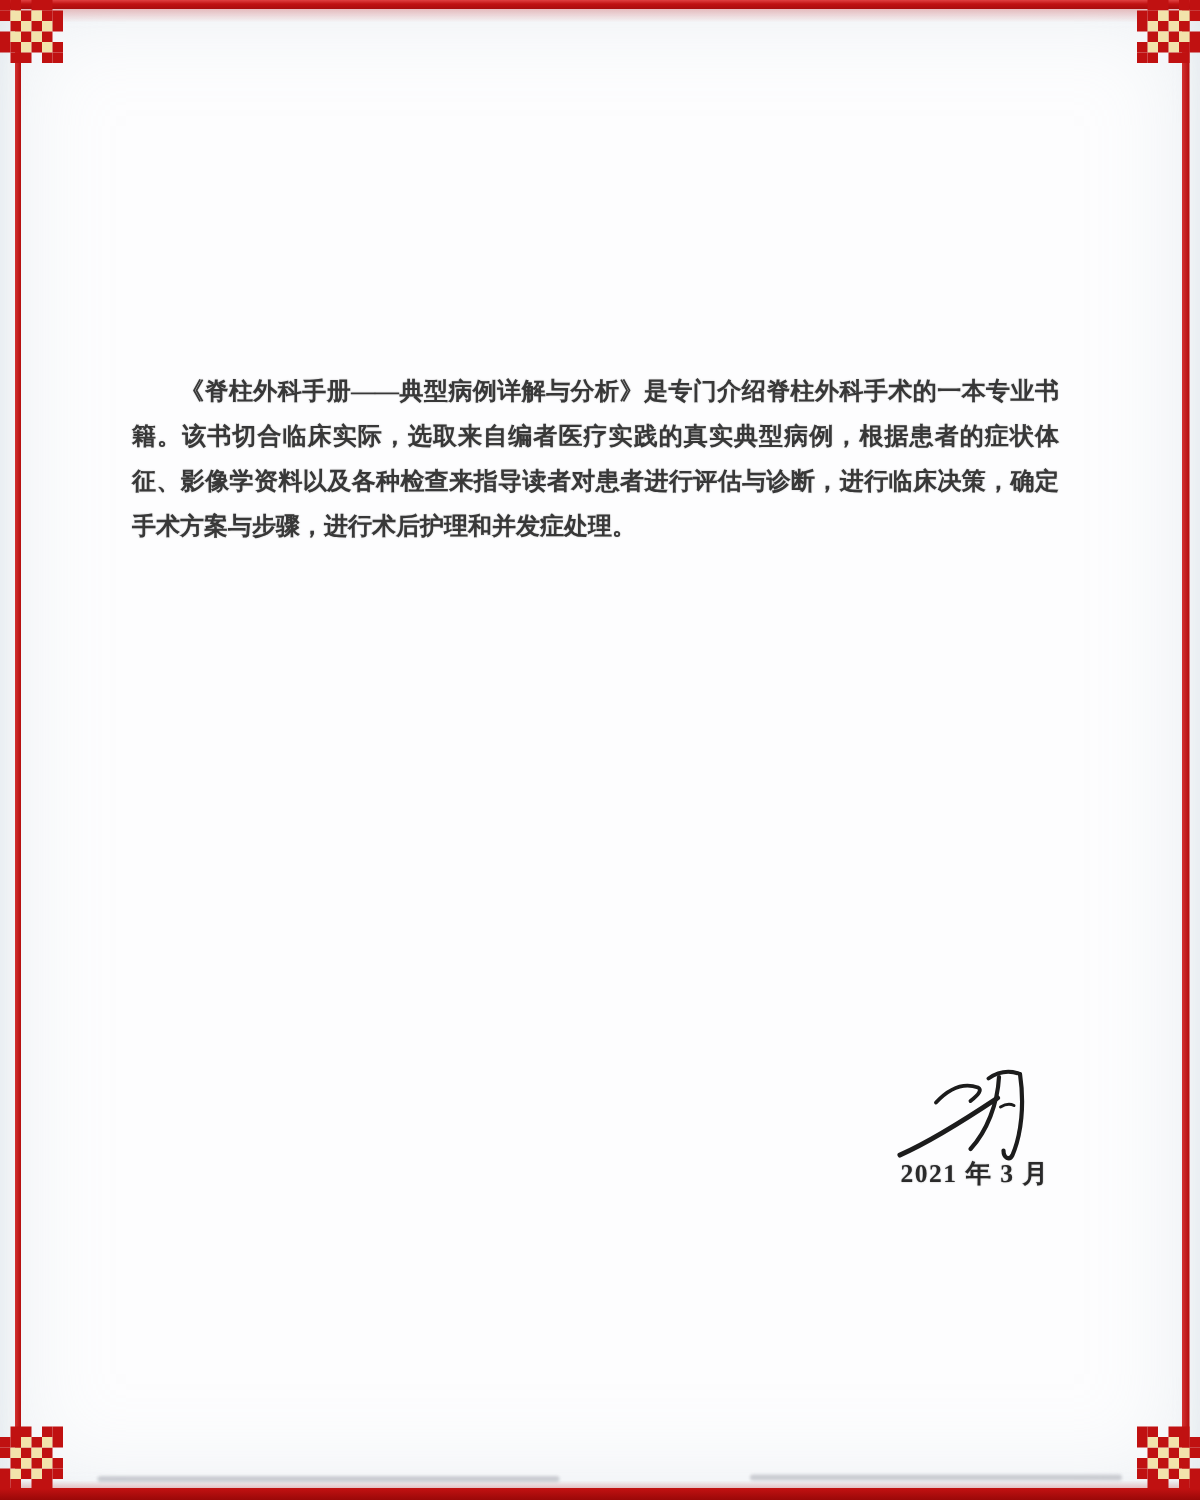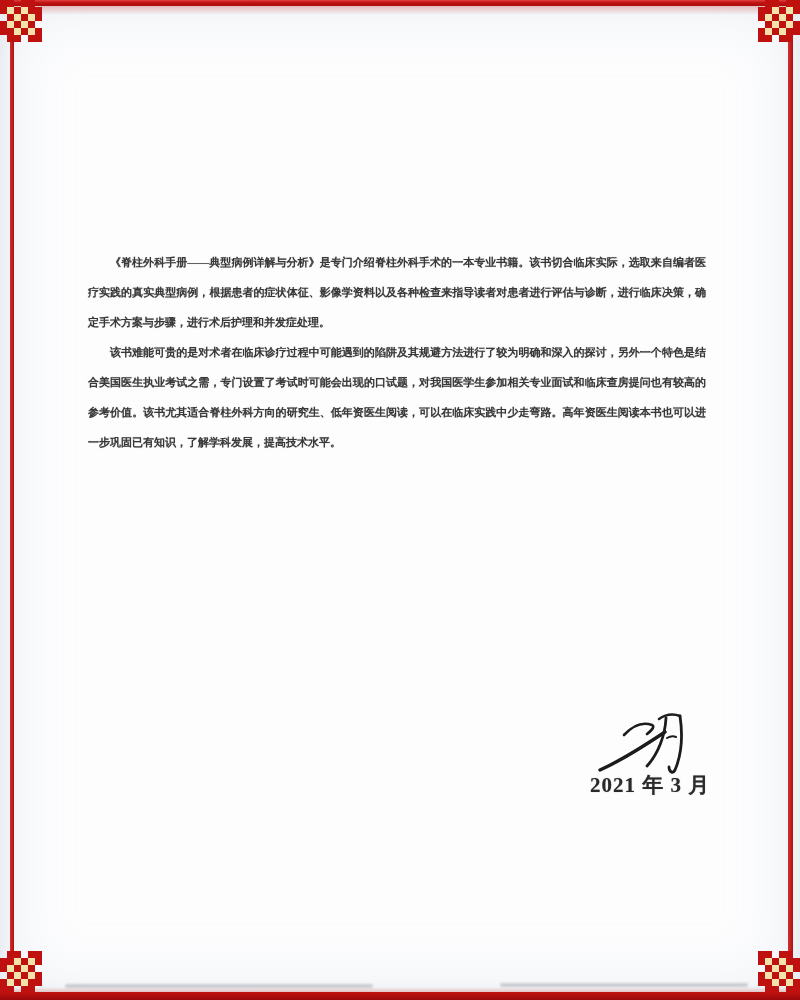--- a/index.html
+++ b/index.html
@@ -53,34 +53,34 @@
   .knot-br { bottom: 7px; right: 0; transform: scale(-1,-1); }
 
   
   .title {
     position: absolute; top: 128px; left: 90px;
     font-size: 34px; font-weight: 700; letter-spacing: 6px; color: #1f1f1f;
     text-shadow: 0 0 1px rgba(30,30,30,0.55);
   }
   .content {
     position: absolute; top: 247px; left: 88px; width: 618px;
-    font-size: 11px; line-height: 30px; color: #383838;
+    font-size: 16px; line-height: 30px; color: #383838;
     text-align: justify; text-justify: inter-ideograph;
     font-weight: 600;
     text-shadow: 0 0 1px rgba(70,70,70,0.40);
   }
   .content p { text-indent: 2em; }
 
   .signature {
     position: absolute; top: 704px; left: 588px; width: 120px; height: 72px;
   }
   .signature svg { width: 100%; height: 100%; }
   .date {
     position: absolute; top: 771px; left: 586px; width: 128px;
-    text-align: center; font-size: 21px; font-weight: 700;
+    text-align: center; font-size: 17px; font-weight: 700;
     letter-spacing: 1px; color: #2a2a2a;
     text-shadow: 0 0 1px rgba(40,40,40,0.45);
   }
 
   
   .smudge {
     position: absolute; height: 4px; border-radius: 2px;
     background: rgba(125,128,140,0.35); filter: blur(1.2px);
   }
   .smudge-a { top: 984px; left: 65px;  width: 308px; }
@@ -221,21 +221,20 @@
       <i style="left: 35px; top: 28px; background: rgb(192, 17, 17);"></i>
       <i style="left: 7px; top: 35px; background: rgb(192, 17, 17);"></i>
       <i style="left: 14px; top: 35px; background: rgb(192, 17, 17);"></i>
       <i style="left: 28px; top: 35px; background: rgb(192, 17, 17);"></i>
       <i style="left: 35px; top: 35px; background: rgb(192, 17, 17);"></i>
     </div>
 
 
   <div class="content">
     <p>《脊柱外科手册——典型病例详解与分析》是专门介绍脊柱外科手术的一本专业书籍。该书切合临床实际，选取来自编者医疗实践的真实典型病例，根据患者的症状体征、影像学资料以及各种检查来指导读者对患者进行评估与诊断，进行临床决策，确定手术方案与步骤，进行术后护理和并发症处理。</p>
-    <p>该书难能可贵的是对术者在临床诊疗过程中可能遇到的陷阱及其规避方法进行了较为明确和深入的探讨，另外一个特色是结合美国医生执业考试之需，专门设置了考试时可能会出现的口试题，对我国医学生参加相关专业面试和临床查房提问也有较高的参考价值。该书尤其适合脊柱外科方向的研究生、低年资医生阅读，可以在临床实践中少走弯路。高年资医生阅读本书也可以进一步巩固已有知识，了解学科发展，提高技术水平。</p>
   </div>
 
   <div class="signature">
     <svg viewBox="0 0 120 72" fill="none" stroke="#1c1c1c" stroke-linecap="round" stroke-linejoin="round">
       <path d="M 36 31 Q 50 16 64 21 Q 68 23 59 30" stroke-width="2.6"></path>
       <path d="M 12 66 C 30 58, 56 42, 77 28" stroke-width="3.4"></path>
       <path d="M 71 15 Q 81 8 92 12" stroke-width="2.6"></path>
       <path d="M 78 14 C 77 32, 70 50, 59 62" stroke-width="2.8"></path>
       <path d="M 92 12 C 95 32, 93 52, 87 66 C 85 70, 81 68, 81 63" stroke-width="2.8"></path>
       <path d="M 79 34 Q 84 31 88 33" stroke-width="2"></path>

